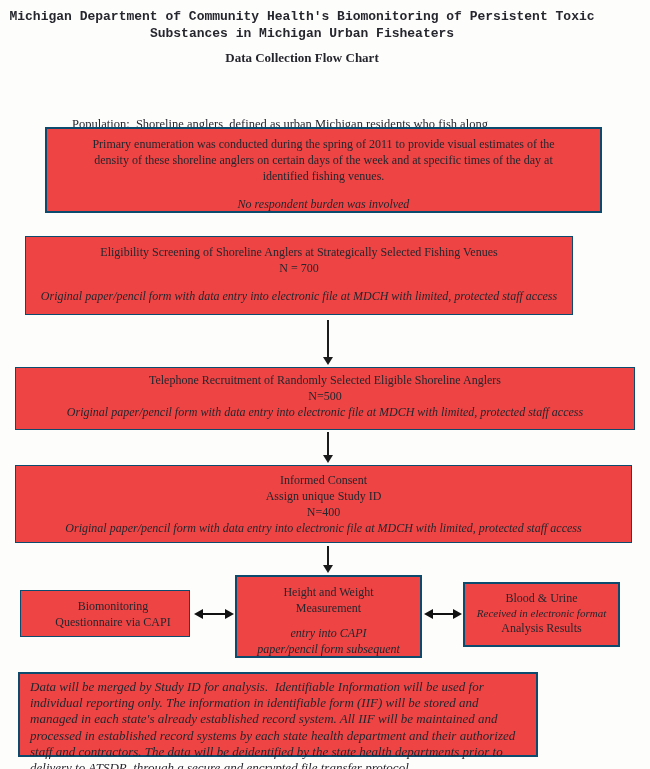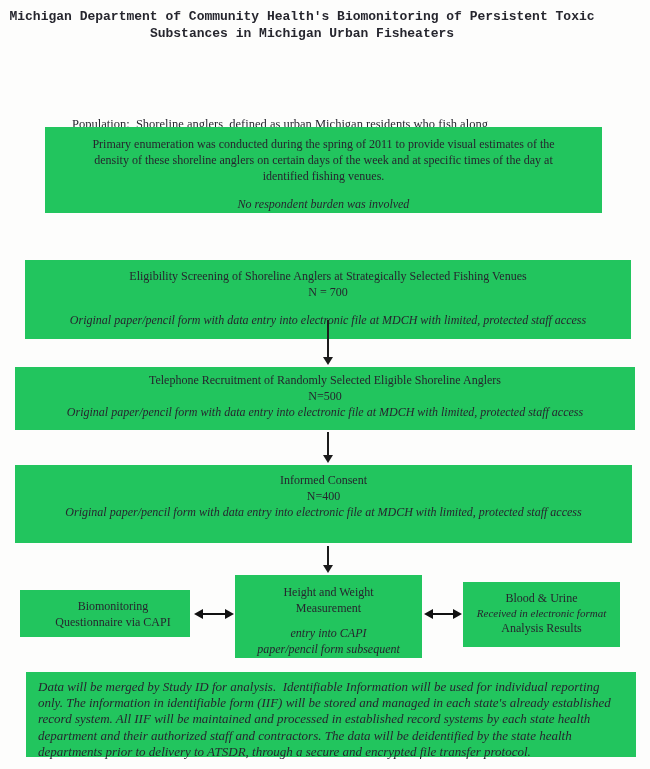--- a/index.html
+++ b/index.html
@@ -8,37 +8,37 @@
     background:#fdfdfc; overflow:hidden;
     font-family:"Liberation Serif","DejaVu Serif",serif;
     color:#26262e;
   }
   .hdr { position:absolute; left:0; width:604px; text-align:center; }
   .title { top:8px; font-size:13px; font-weight:bold; line-height:17px;font-family:Liberation Mono, monospace; }
   .subtitle { top:50px; font-size:13px; font-weight:bold; line-height:16px; }
   .population { position:absolute; left:72px; top:82px; font-size:12.5px; line-height:17px; white-space:pre-wrap; }
   .box {
     position:absolute; box-sizing:border-box;
-    border:2px solid #22c55e; background:#22c55e;
+    border:2px solid #0c4a6e; background:#ef4444;
     text-align:center; font-size:12px; line-height:16px;
   }
   .box .ln { white-space:nowrap; }
   .italic { font-style:italic; }
   .sp12 { height:12px; }
   .sp9 { height:9px; }
   #box-enumeration { left:45px; top:127px; width:557px; height:86px; padding-top:7px; }
-  #box-eligibility { left:25px;  top:236px; width:606px; height:79px; padding-top:7px; border-width:1.5px;margin-top:24px; }
+  #box-eligibility { left:25px;  top:236px; width:548px; height:79px; padding-top:7px; border-width:1.5px; }
   #box-telephone   { left:15px;  top:367px; width:620px; height:63px; padding-top:4px; border-width:1.5px; }
   #box-consent     { left:15px;  top:465px; width:617px; height:78px; padding-top:6px; border-width:1.5px; }
   #box-questionnaire { left:20px; top:590px; width:170px; height:47px; padding-top:7px; border-width:1.5px;padding-left:16px; }
   #box-measurement { left:235px; top:575px; width:187px; height:83px; padding-top:7px;text-align:center; }
   #box-results     { left:463px; top:582px; width:157px; height:65px; padding-top:6px; }
   #box-results .small-note { font-size:11px; line-height:14px; }
   #box-merge {
-    left:26px; top:672px; width:610px; height:85px;
+    left:18px; top:672px; width:520px; height:85px;
     padding:5px 10px; text-align:left; font-size:13px; line-height:16.2px;
     font-style:italic; white-space:pre-wrap;
   }
   
   .varrow { position:absolute; width:12px; }
   .varrow .shaft {
     position:absolute; top:0; bottom:6px; left:50%;
     width:1.5px; margin-left:-0.75px; background:#1c1c1c;
   }
   .varrow .head {
@@ -68,20 +68,21 @@
 </head>
 <body>
 
 <div class="page">
 
   <div class="hdr title">
     <div class="ln">Michigan Department of Community Health's Biomonitoring of Persistent Toxic</div>
     <div class="ln">Substances in Michigan Urban Fisheaters</div>
   </div>
 
+  <div class="hdr subtitle">Data Collection Flow Chart</div>
 
   <div class="population">
     <div>Population:  Shoreline anglers, defined as urban Michigan residents who fish along</div>
     <div>shoreline venues on the Detroit River and the Saginaw Bay and River.</div>
   </div>
 
   <div class="box" id="box-enumeration">
     <div class="ln">Primary enumeration was conducted during the spring of 2011 to provide visual estimates of the</div>
     <div class="ln">density of these shoreline anglers on certain days of the week and at specific times of the day at</div>
     <div class="ln">identified fishing venues.</div>
@@ -107,20 +108,21 @@
     <div class="ln italic">Original paper/pencil form with data entry into electronic file at MDCH with limited, protected staff access</div>
   </div>
 
   <div class="varrow" id="arrow-telephone-to-consent">
     <div class="shaft"></div>
     <div class="head"></div>
   </div>
 
   <div class="box" id="box-consent">
     <div class="ln">Informed Consent</div>
+    <div class="ln">Assign unique Study ID</div>
     <div class="ln">N=400</div>
     <div class="ln italic">Original paper/pencil form with data entry into electronic file at MDCH with limited, protected staff access</div>
   </div>
 
   <div class="varrow" id="arrow-consent-to-measurement">
     <div class="shaft"></div>
     <div class="head"></div>
   </div>
 
   <div class="box" id="box-questionnaire">

